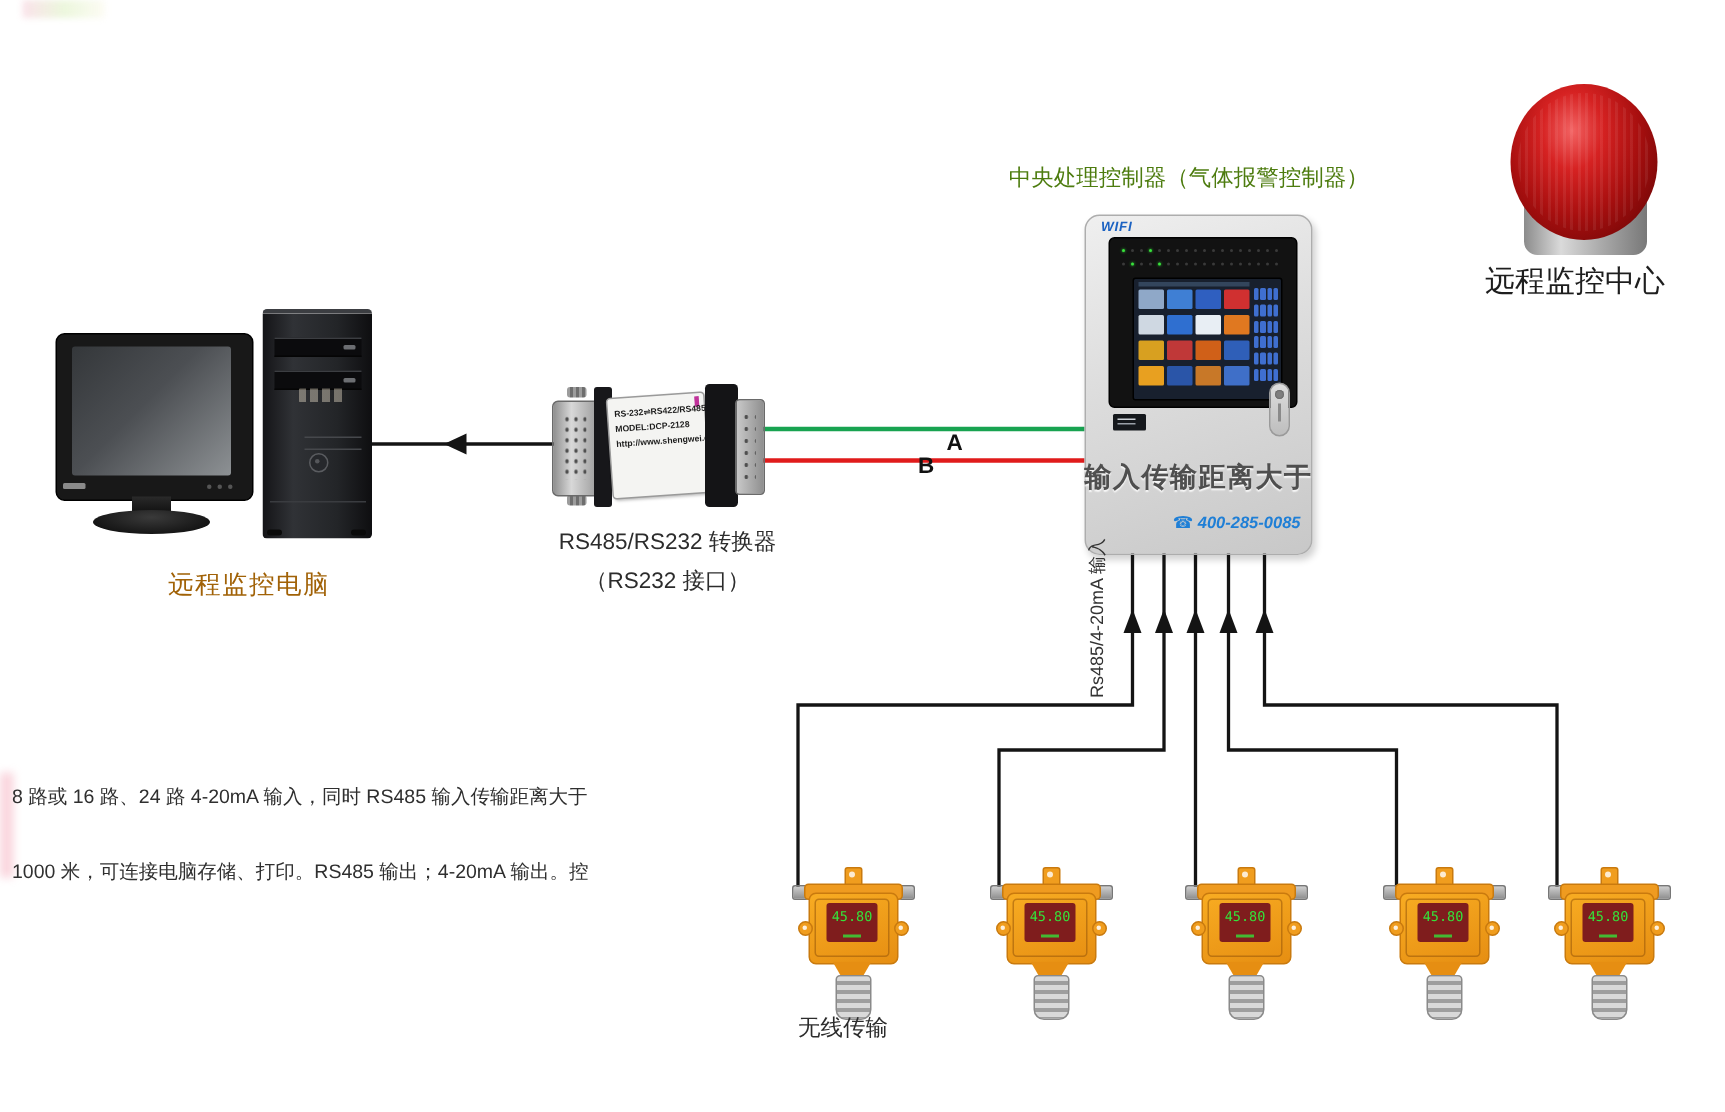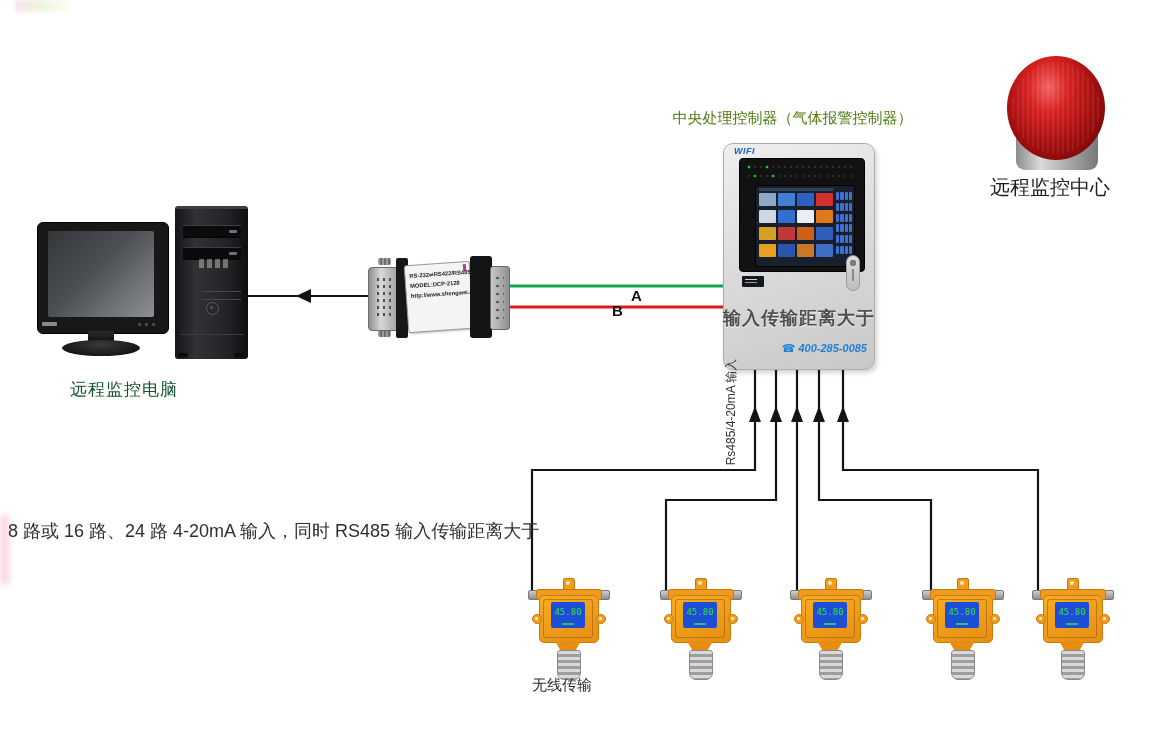--- a/index.html
+++ b/index.html
@@ -18,21 +18,21 @@
   .tower{left:175px;top:206px;width:73px;height:150px;background:linear-gradient(90deg,#141417,#303236 28%,#232528 68%,#0e0e10);border-radius:3px;border-top:3px solid #3c3e42;}
   .bay{left:183px;width:58px;height:11px;background:#0b0b0d;border-top:1px solid #3c3e42;border-bottom:1px solid #050505;}
   .bay-btn{width:8px;height:3px;background:#6c6e72;border-radius:1px;}
   .tower-badge{left:199px;top:259px;width:30px;height:9px;opacity:.55;
      background:repeating-linear-gradient(90deg,rgba(225,215,195,.8) 0 5px,transparent 5px 8px);border-radius:1px;}
   .tower-vent{left:203px;top:291px;width:38px;height:7px;border-top:1px solid #46484c;border-bottom:1px solid #46484c;}
   .tower-power{left:206px;top:302px;width:11px;height:11px;border-radius:50%;border:1px solid #5a5c60;background:#26282c;}
   .tower-power::after{content:"";position:absolute;left:3px;top:3px;width:3px;height:3px;border-radius:50%;background:#55575b;}
   .tower-seam{left:180px;top:334px;width:64px;height:1px;background:#3a3c40;}
   .foot{top:353px;width:10px;height:4px;background:#0a0a0a;border-radius:2px;}
-  .computer-label{left:70px;top:378px;width:150px;text-align:left;font-size:17px;color:#14532d;letter-spacing:1px;}
+  .computer-label{left:70px;top:378px;width:150px;text-align:right;font-size:17px;color:#a16207;letter-spacing:1px;}
 
   
   .cv-db9L{left:368px;top:267px;width:30px;height:62px;background:linear-gradient(90deg,#8f8f8f,#d8d8d8 40%,#9a9a9a);border:1px solid #6a6a6a;border-radius:4px;}
   .pinholes{position:absolute;left:6px;top:8px;width:16px;height:44px;
      background-image:radial-gradient(#4f4f4f 1px,transparent 1.4px);background-size:6px 7px;}
   .cv-screw{left:378px;width:13px;height:7px;background:repeating-linear-gradient(90deg,#9c9c9c 0 2px,#6e6e6e 2px 4px);border-radius:2px;}
   .cv-flange{left:396px;top:258px;width:12px;height:80px;background:#17171a;border-radius:2px;}
   .cv-body{left:406px;top:263px;width:66px;height:68px;background:#f4f4f2;border:1px solid #9a9a9a;border-radius:3px;
      transform:rotate(-4deg);box-shadow:1px 1px 2px rgba(0,0,0,.25);padding:7px 2px 0 4px;box-sizing:border-box;}
   .cv-body .ln{font-size:8px;line-height:10px;font-weight:bold;color:#1c1c1c;transform:scale(.72);transform-origin:left top;white-space:nowrap;}
@@ -83,33 +83,33 @@
 
   
   .detector{position:absolute;top:578px;width:80px;height:102px;}
   .det-tab{position:absolute;left:35px;top:0;width:10px;height:13px;background:#f09d1e;border:1px solid #c97a0e;border-radius:2px;}
   .det-tab::after{content:"";position:absolute;left:2px;top:2px;width:4px;height:4px;border-radius:50%;background:#fff;opacity:.8;}
   .det-bar{position:absolute;left:8px;top:11px;width:64px;height:9px;background:#ef9b20;border:1px solid #c97a0e;border-radius:3px;}
   .det-nut{position:absolute;top:12px;width:9px;height:8px;background:linear-gradient(180deg,#cfcfcf,#8f8f8f);border-radius:2px;border:1px solid #777;}
   .det-body{position:absolute;left:11px;top:17px;width:58px;height:46px;border-radius:5px;border:1px solid #c97a0e;
      background:linear-gradient(160deg,#f8ac22,#e68e12);}
   .det-frame{position:absolute;left:15px;top:21px;width:48px;height:37px;border:1px solid rgba(150,85,10,.55);border-radius:3px;}
-  .det-screen{position:absolute;left:23px;top:24px;width:34px;height:26px;background:#1d4ed8;border-radius:2px;
+  .det-screen{position:absolute;left:23px;top:24px;width:34px;height:26px;background:#7f1d1d;border-radius:2px;
      color:#35e23a;font-family:"DejaVu Sans Mono",monospace;font-size:9px;text-align:center;line-height:20px;}
   .det-screen::after{content:"";position:absolute;left:11px;bottom:3px;width:12px;height:2px;background:#35e23a;opacity:.8;}
   .det-ear{position:absolute;top:36px;width:8px;height:8px;border-radius:50%;background:#f09d1e;border:1px solid #c97a0e;}
   .det-ear::after{content:"";position:absolute;left:2px;top:2px;width:3px;height:3px;border-radius:50%;background:#fff;opacity:.85;}
   .det-cone{position:absolute;left:27px;top:63px;width:26px;height:9px;background:#e68e12;
      clip-path:polygon(0 0,100% 0,80% 100%,20% 100%);}
   .det-sensor{position:absolute;left:29px;top:72px;width:22px;height:28px;border-radius:3px 3px 7px 7px;border:1px solid #8a8a8a;
      background:repeating-linear-gradient(180deg,#d9d9d9 0 3px,#9e9e9e 3px 6px);}
   .detector-label{left:532px;top:676px;width:110px;font-size:15px;color:#2c2c2c;}
 
   
-  .description{left:8px;top:506px;width:520px;font-size:18px;color:#2f2f2f;}
+  .description{left:8px;top:506px;width:520px;font-size:13px;color:#2f2f2f;}
   .dline{line-height:50px;white-space:nowrap;letter-spacing:0;}
 
   
   .smudge-top{left:15px;top:0;width:55px;height:12px;filter:blur(2px);opacity:.5;
      background:linear-gradient(90deg,rgba(235,140,170,.5),rgba(185,225,130,.55),rgba(245,240,200,.4));}
   .smudge-left{left:0;top:515px;width:9px;height:70px;background:rgba(242,150,170,.4);filter:blur(3px);}
 </style>
 </head>
 <body>
 
@@ -172,20 +172,24 @@
   <div class="abs cv-body">
     <div class="cv-mark"></div>
     <div class="ln">RS-232⇌RS422/RS485</div>
     <div class="ln">MODEL:DCP-2128</div>
     <div class="ln">http://www.shengwei.cc</div>
   </div>
   <div class="abs cv-blockR"></div>
   <div class="abs cv-db9R">
       <div class="pinholes"></div>
     </div>
+  <div class="abs cv-label">
+    <div class="nowrap">RS485/RS232 转换器</div>
+    <div class="nowrap">（RS232 接口）</div>
+  </div>
 
   <div class="abs wire-label" style="left:631px;top:287px;">A</div>
   <div class="abs wire-label" style="left:612px;top:302px;">B</div>
 
   <div class="abs ctl-title nowrap">中央处理控制器（气体报警控制器）</div>
   <div class="abs ctl-box"></div>
   <div class="abs ctl-brand">WIFI</div>
   <div class="abs ctl-bezel">
     <div class="led-row" style="top:7px;">
         <div class="led on"></div>
@@ -352,15 +356,16 @@
       <div class="det-ear" style="left:4px;"></div>
       <div class="det-ear" style="left:68px;"></div>
       <div class="det-cone"></div>
       <div class="det-sensor"></div>
     </div>
     </div>
   <div class="abs detector-label nowrap">无线传输</div>
 
   <div class="abs description">
     <div class="dline">8 路或 16 路、24 路 4-20mA 输入，同时 RS485 输入传输距离大于</div>
+    <div class="dline">1000 米，可连接电脑存储、打印。RS485 输出；4-20mA 输出。控</div>
   </div>
 
 </div>
 
 </body></html>

